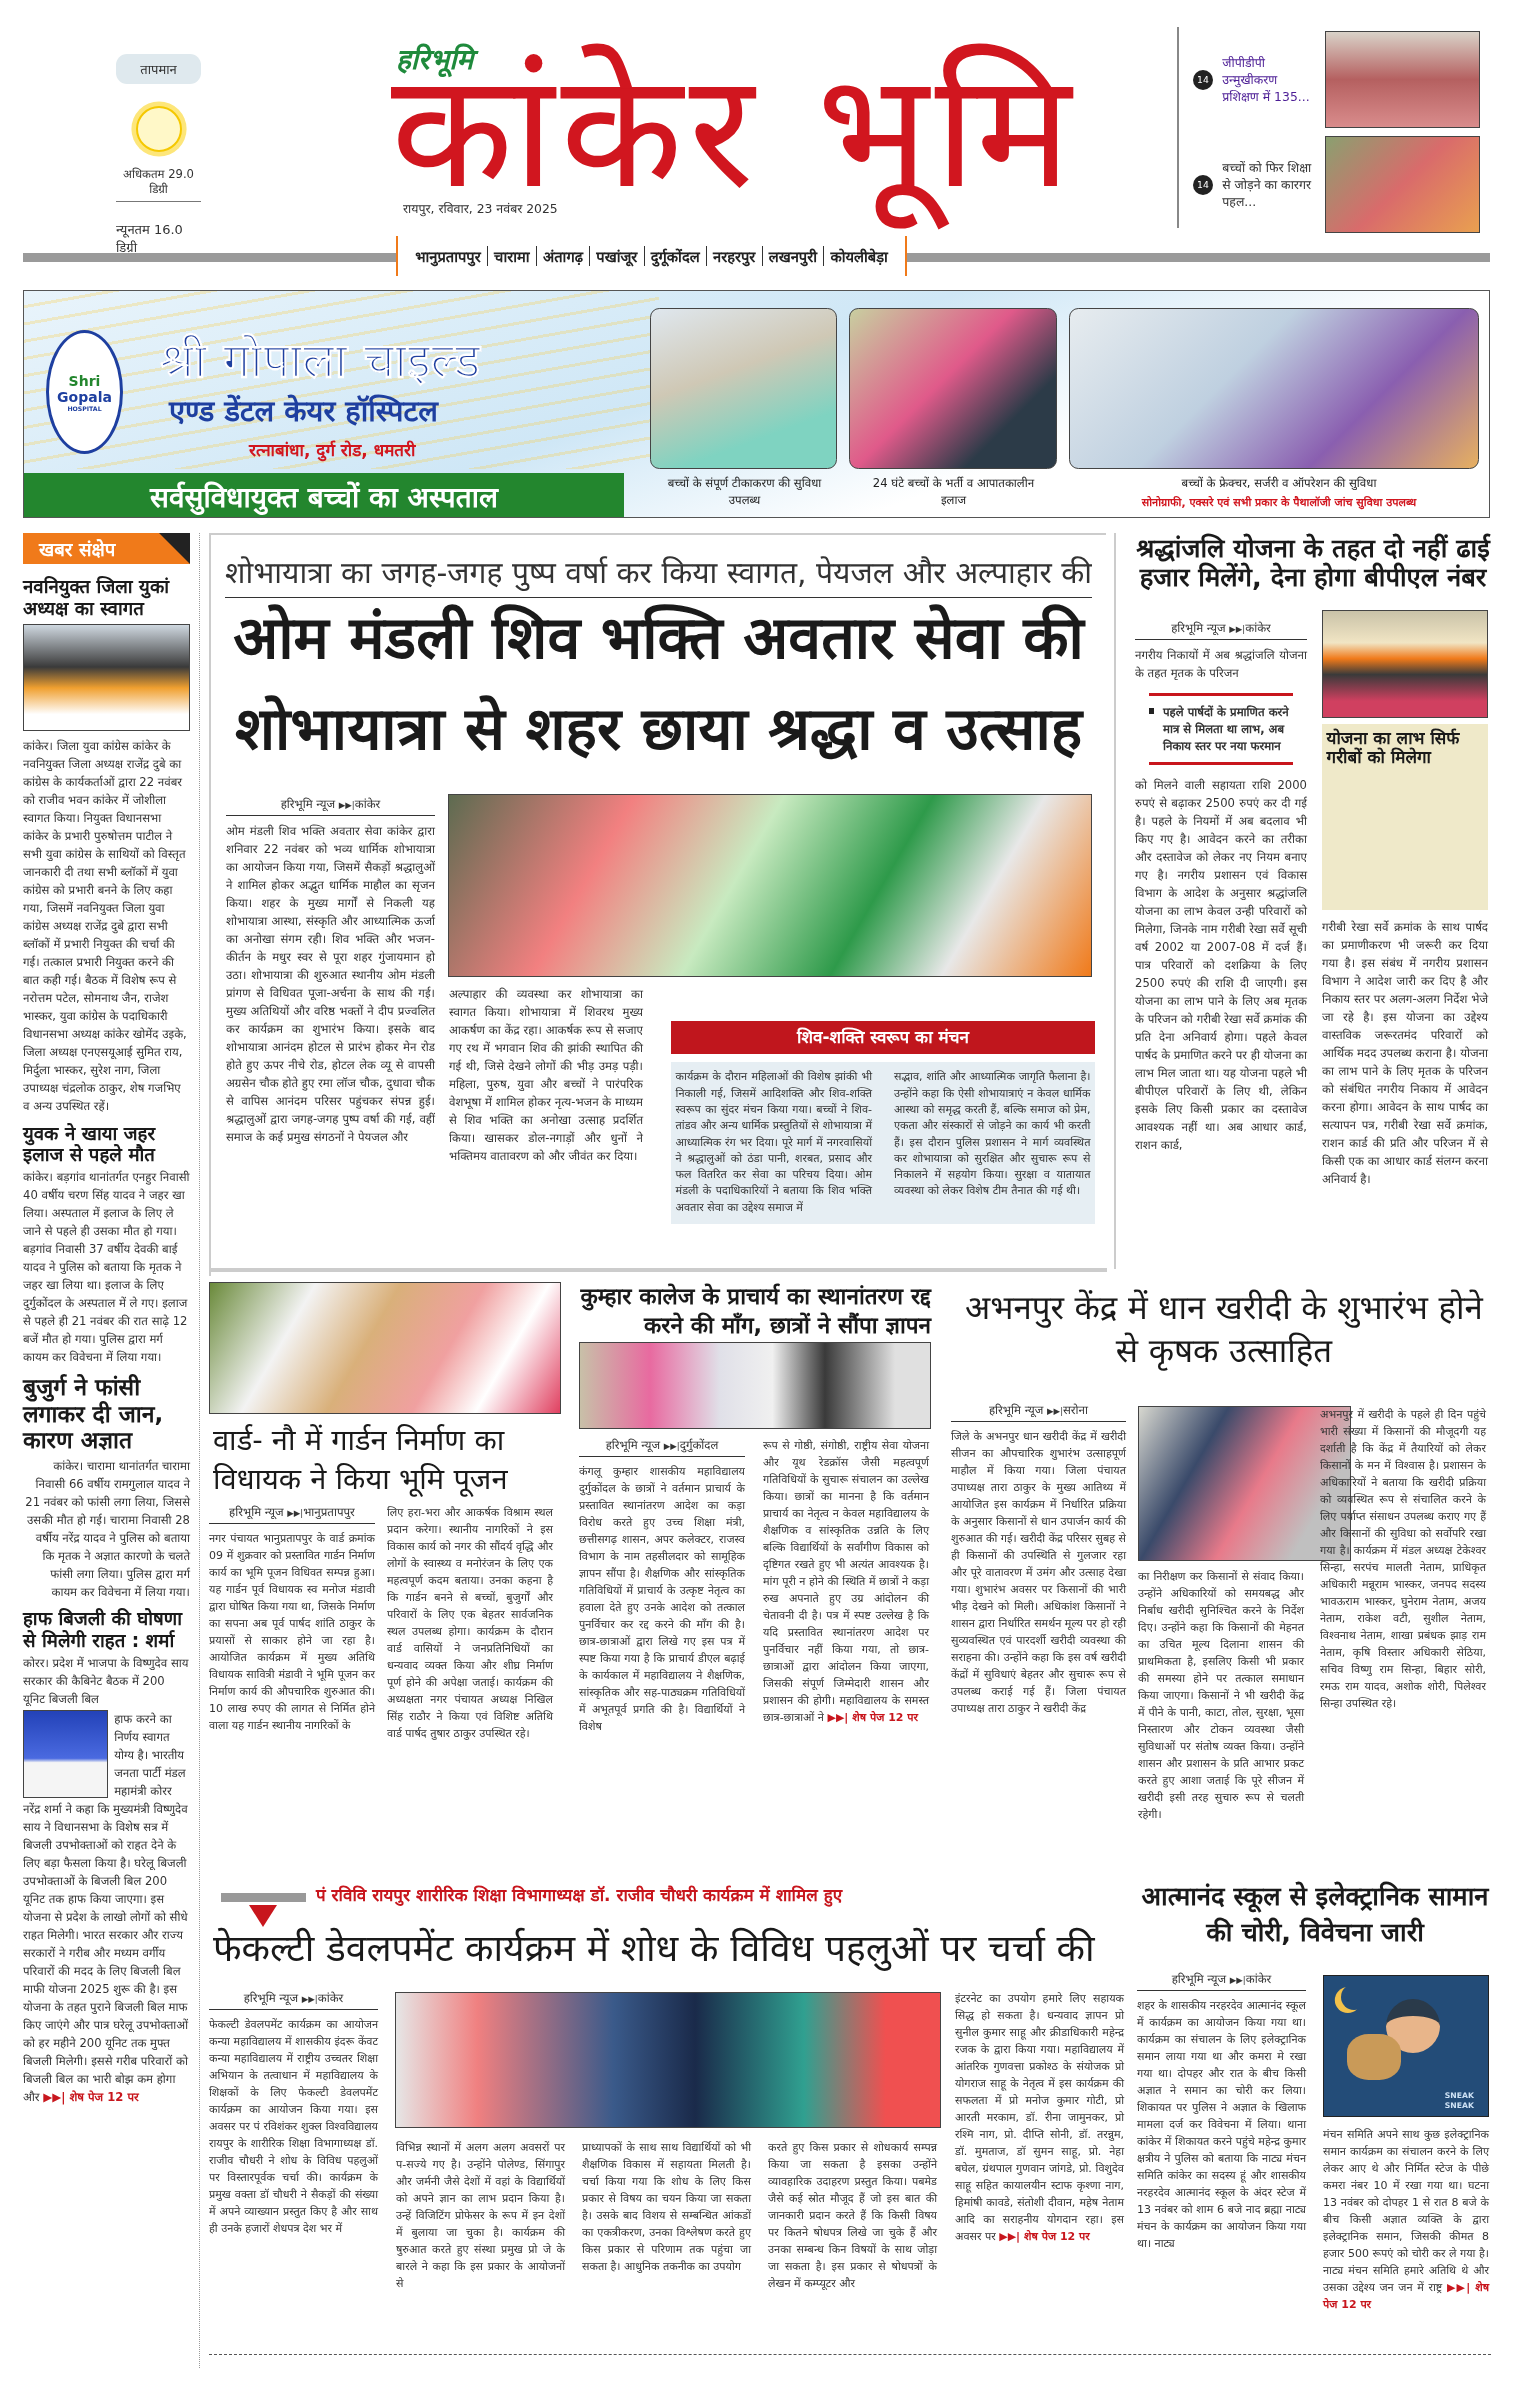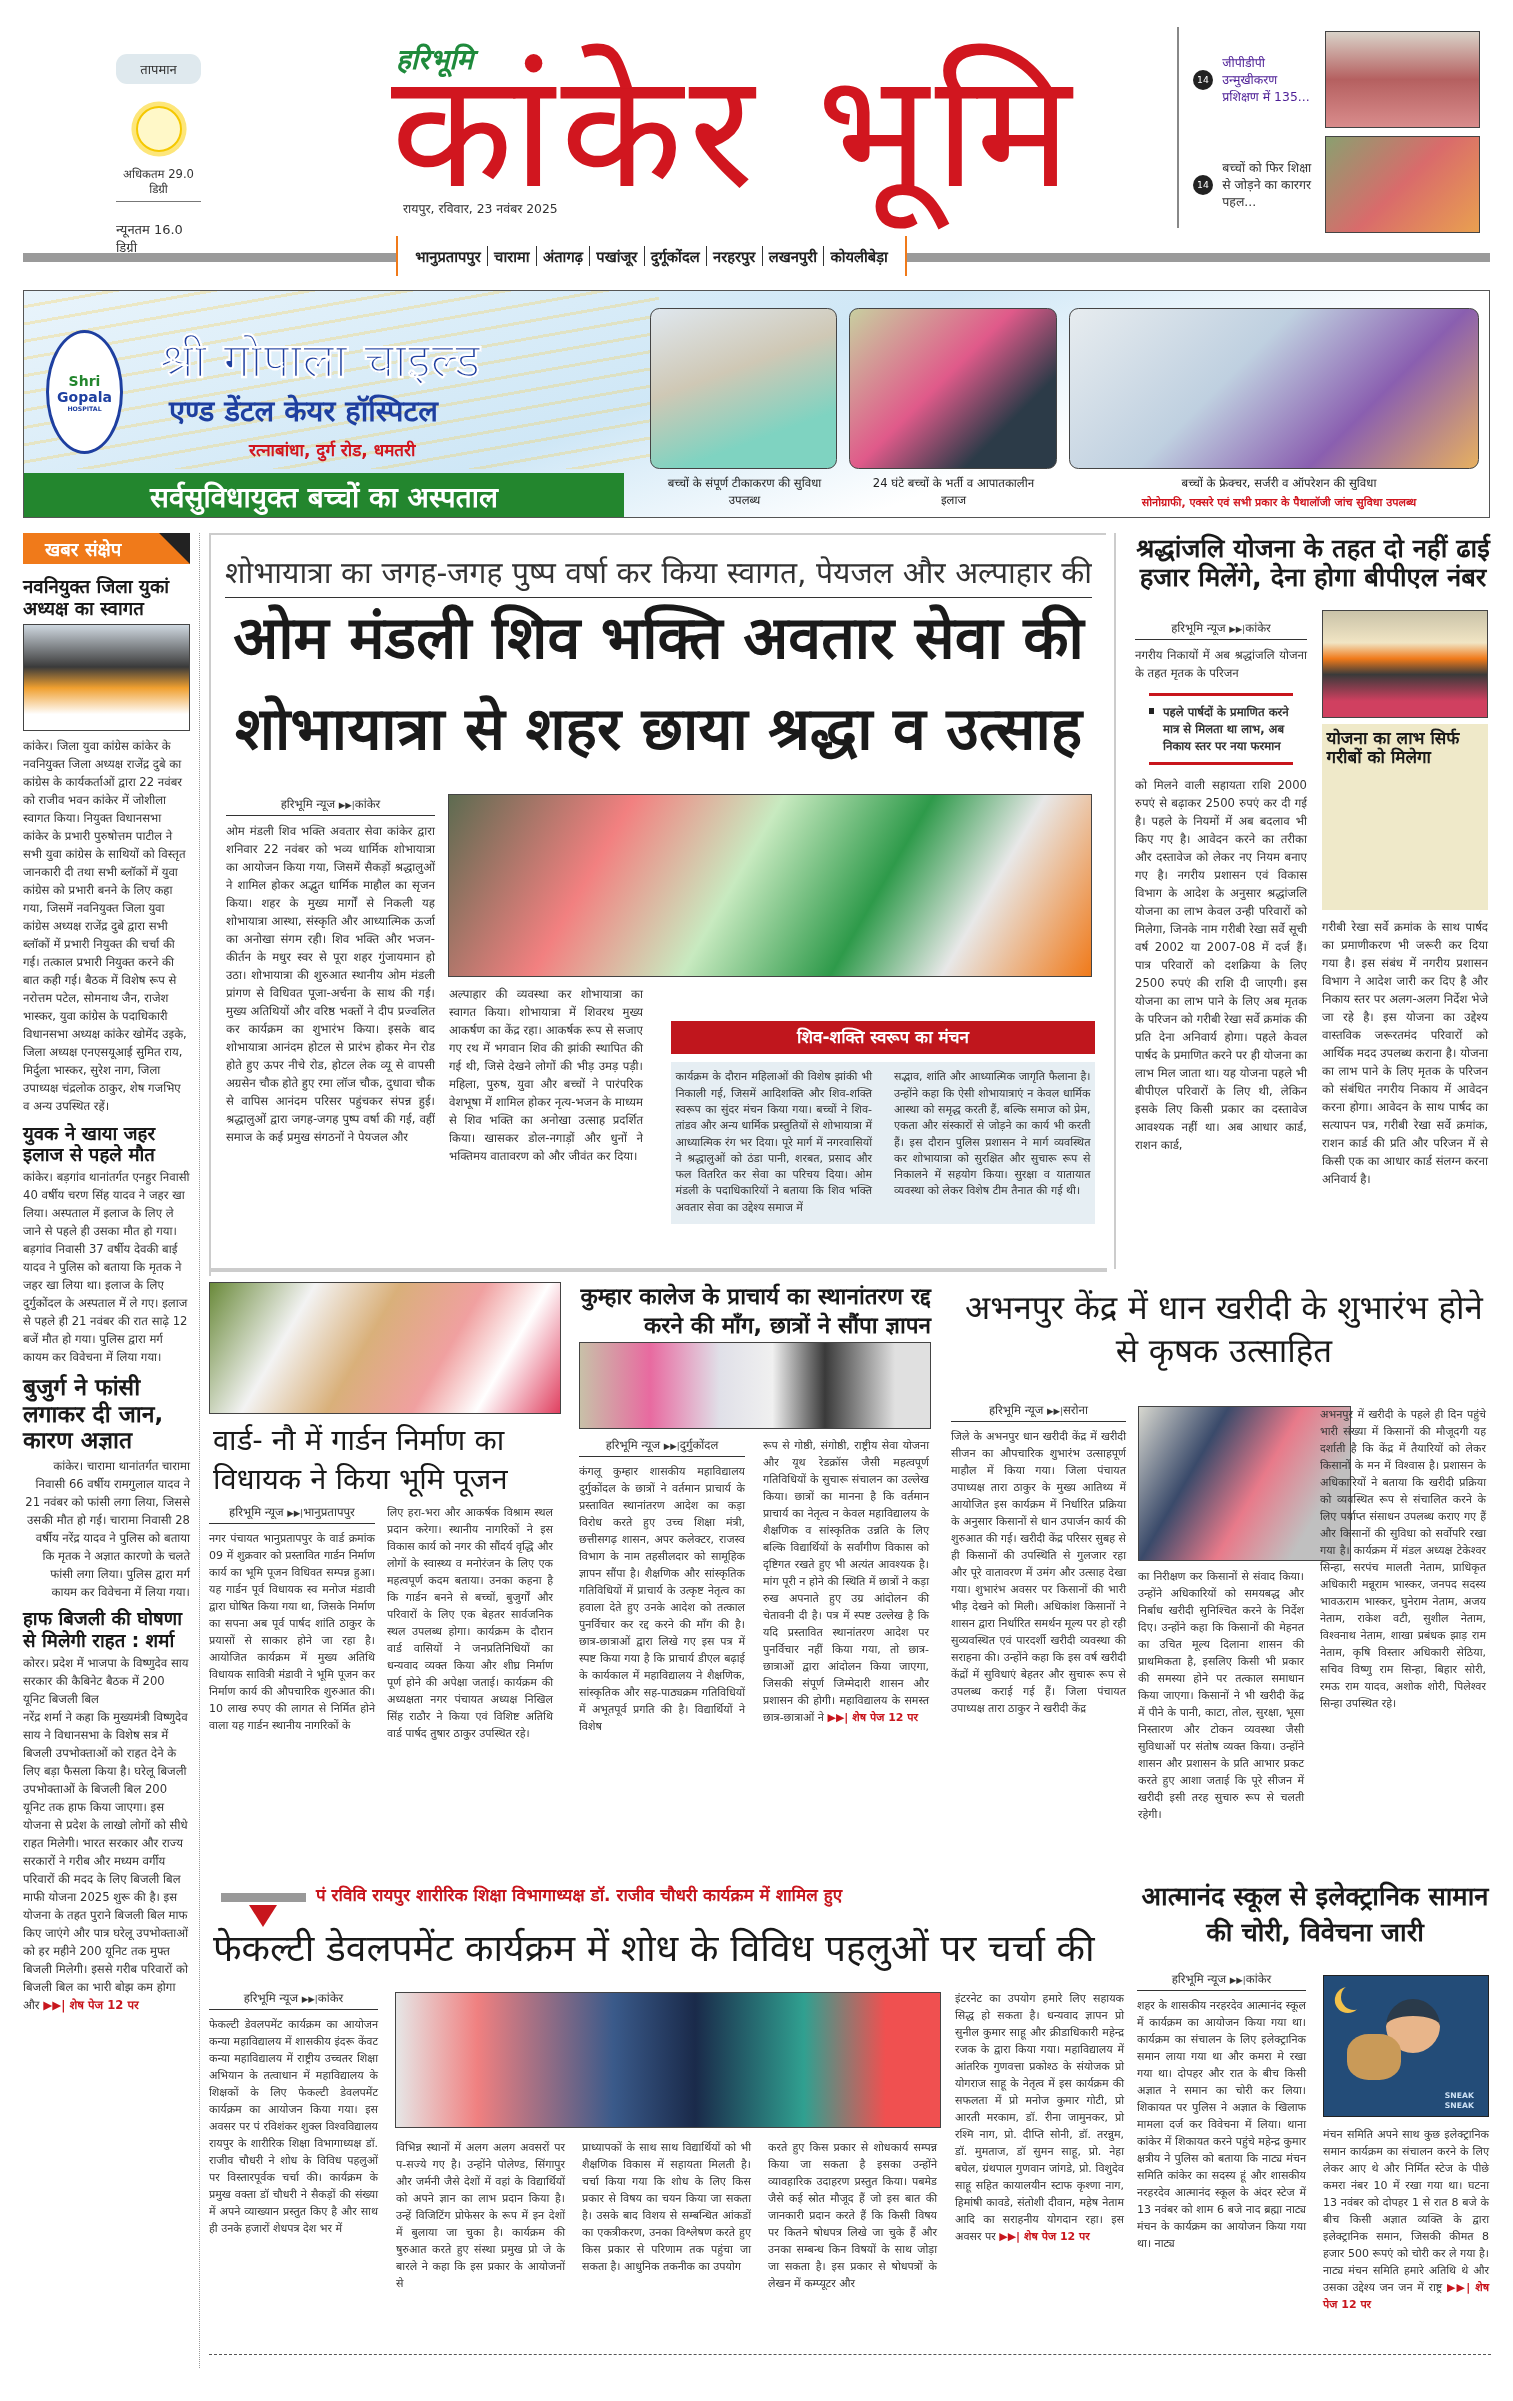--- a/index.html
+++ b/index.html
@@ -65,33 +65,37 @@
   <div class="photo" style="position:absolute;left:626px;top:17px;width:187px;height:161px;border-radius:9.3px;background:linear-gradient(160deg,#dfe7ee,#cfc8b5 40%,#7fd3c1 75%)"></div>
   <div class="photo" style="position:absolute;left:825px;top:17px;width:208px;height:161px;border-radius:9.3px;background:linear-gradient(135deg,#c8cfa0,#e05a8a 45%,#2c3b48 75%)"></div>
   <div class="photo" style="position:absolute;left:1045px;top:17px;width:410px;height:161px;border-radius:9.3px;background:linear-gradient(135deg,#e7ecef,#bfd0e0 40%,#8a5fb0 70%,#e7b060)"></div>
   <div style="position:absolute;left:643px;top:184px;width:155px;font-size:11.6px;text-align:center;color:#222;line-height:17px">बच्चों के संपूर्ण टीकाकरण की सुविधा उपलब्ध</div>
   <div style="position:absolute;left:848px;top:184px;width:163px;font-size:11.6px;text-align:center;color:#222;line-height:17px">24 घंटे बच्चों के भर्ती व आपातकालीन इलाज</div>
   <div style="position:absolute;left:1069px;top:184px;width:372px;font-size:11.6px;text-align:center;color:#222">बच्चों के फ्रेक्चर, सर्जरी व ऑपरेशन की सुविधा</div>
   <div style="position:absolute;left:1069px;top:203px;width:372px;font-size:11px;font-weight:bold;text-align:center;color:#d1161f">सोनोग्राफी, एक्सरे एवं सभी प्रकार के पैथालॉजी जांच सुविधा उपलब्ध</div>
 </div>
 
 <div class="abs" style="left:23px;top:533px;width:167px">
-  <div style="background:#f07a1a;height:31px;display:flex;align-items:center;padding-left:22px;font-size:18.6px;font-weight:bold;color:#fff;position:relative">
+  <div style="background:#f07a1a;height:31px;display:flex;align-items:center;padding-left:16px;font-size:18.6px;font-weight:bold;color:#fff;position:relative">
     <span>खबर संक्षेप</span>
     <span style="position:absolute;right:0;top:0;border-top:31px solid #222;border-left:31px solid transparent"></span>
   </div>
   <div class="hd" style="font-size:18.6px;margin:12.4px 0 4.6px">नवनियुक्त जिला युकां अध्यक्ष का स्वागत</div>
   <div class="photo" style="height:107px;background:linear-gradient(180deg,#cfd8e0,#3a3a3a 40%,#f0a030 60%,#ffffff 85%)"></div>
   <div class="txt" style="font-size:11.6px;line-height:18px;text-align:left;margin-top:6.2px">कांकेर। जिला युवा कांग्रेस कांकेर के नवनियुक्त जिला अध्यक्ष राजेंद्र दुबे का कांग्रेस के कार्यकर्ताओं द्वारा 22 नवंबर को राजीव भवन कांकेर में जोशीला स्वागत किया। नियुक्त विधानसभा कांकेर के प्रभारी पुरुषोत्तम पाटील ने सभी युवा कांग्रेस के साथियों को विस्तृत जानकारी दी तथा सभी ब्लॉकों में युवा कांग्रेस को प्रभारी बनने के लिए कहा गया, जिसमें नवनियुक्त जिला युवा कांग्रेस अध्यक्ष राजेंद्र दुबे द्वारा सभी ब्लॉकों में प्रभारी नियुक्त की चर्चा की गई। तत्काल प्रभारी नियुक्त करने की बात कही गई। बैठक में विशेष रूप से नरोत्तम पटेल, सोमनाथ जैन, राजेश भास्कर, युवा कांग्रेस के पदाधिकारी विधानसभा अध्यक्ष कांकेर खोमेंद उइके, जिला अध्यक्ष एनएसयूआई सुमित राय, मिर्दुला भास्कर, सुरेश नाग, जिला उपाध्यक्ष चंद्रलोक ठाकुर, शेष गजभिए व अन्य उपस्थित रहें।</div>
   <div class="hd" style="font-size:18.6px;margin:7.7px 0 3.1px">युवक ने खाया जहर इलाज से पहले मौत</div>
   <div class="txt" style="text-align:left">कांकेर। बड़गांव थानांतर्गत एनहुर निवासी 40 वर्षीय चरण सिंह यादव ने जहर खा लिया। अस्पताल में इलाज के लिए ले जाने से पहले ही उसका मौत हो गया। बड़गांव निवासी 37 वर्षीय देवकी बाई यादव ने पुलिस को बताया कि मृतक ने जहर खा लिया था। इलाज के लिए दुर्गुकोंदल के अस्पताल में ले गए। इलाज से पहले ही 21 नवंबर की रात साढ़े 12 बजें मौत हो गया। पुलिस द्वारा मर्ग कायम कर विवेचना में लिया गया।</div>
   <div class="hd" style="font-size:23px;margin:7.7px 0 3.1px">बुजुर्ग ने फांसी लगाकर दी जान, कारण अज्ञात</div>
   <div class="txt" style="text-align:right">कांकेर। चारामा थानांतर्गत चारामा निवासी 66 वर्षीय रामगुलाल यादव ने 21 नवंबर को फांसी लगा लिया, जिससे उसकी मौत हो गई। चारामा निवासी 28 वर्षीय नरेंद्र यादव ने पुलिस को बताया कि मृतक ने अज्ञात कारणो के चलते फांसी लगा लिया। पुलिस द्वारा मर्ग कायम कर विवेचना में लिया गया।</div>
   <div class="hd" style="font-size:18.6px;margin:7.7px 0 3.1px">हाफ बिजली की घोषणा से मिलेगी राहत : शर्मा</div>
   <div class="txt" style="text-align:left">कोरर। प्रदेश में भाजपा के विष्णुदेव साय सरकार की कैबिनेट बैठक में 200 यूनिट बिजली बिल</div>
+  <div style="display:flex;gap:6.2px;margin-top:1.5px">
+    <div class="photo" style="width:85px;height:88px;background:linear-gradient(180deg,#2342b8,#4a6ae0 55%,#f5f5f5 60%)"></div>
+    <div class="txt" style="flex:1;text-align:left">हाफ करने का निर्णय स्वागत योग्य है। भारतीय जनता पार्टी मंडल महामंत्री कोरर</div>
+  </div>
   <div class="txt" style="text-align:left"><span>नरेंद्र शर्मा ने कहा कि मुख्यमंत्री विष्णुदेव साय ने विधानसभा के विशेष सत्र में बिजली उपभोक्ताओं को राहत देने के लिए बड़ा फैसला किया है। घरेलू बिजली उपभोक्ताओं के बिजली बिल 200 यूनिट तक हाफ किया जाएगा। इस योजना से प्रदेश के लाखो लोगों को सीधे राहत मिलेगी। भारत सरकार और राज्य सरकारों ने गरीब और मध्यम वर्गीय परिवारों की मदद के लिए बिजली बिल माफी योजना 2025 शुरू की है। इस योजना के तहत पुराने बिजली बिल माफ किए जाएंगे और पात्र घरेलू उपभोक्ताओं को हर महीने 200 यूनिट तक मुफ्त बिजली मिलेगी। इससे गरीब परिवारों को बिजली बिल का भारी बोझ कम होगा और</span> <span class="cont">▶▶| <span>शेष पेज 12 पर</span></span></div>
 </div>
 <div class="abs" style="left:199px;top:533px;width:0.8px;height:1835px;border-left:0.8px dotted #999"></div>
 
 <div class="abs" style="left:209px;top:533px;width:897px;height:743px;border-left:2.3px solid #ccc;border-top:2.3px solid #ccc"></div>
 <div class="abs" style="left:225px;top:551px;width:867px;font-size:30px;color:#333;border-bottom:1.5px solid #333;padding-bottom:5px;text-align:center;white-space:nowrap;overflow:hidden">शोभायात्रा का जगह-जगह पुष्प वर्षा कर किया स्वागत, पेयजल और अल्पाहार की सेवा दी</div>
 <div class="abs hd" style="left:225px;top:604px;width:867px;font-size:59px;text-align:center;white-space:nowrap">ओम मंडली शिव भक्ति अवतार सेवा की</div>
 <div class="abs hd" style="left:225px;top:695px;width:867px;font-size:59px;text-align:center;white-space:nowrap">शोभायात्रा से शहर छाया श्रद्धा व उत्साह</div>
 
 <div class="abs" style="left:226px;top:796px;width:209px">

